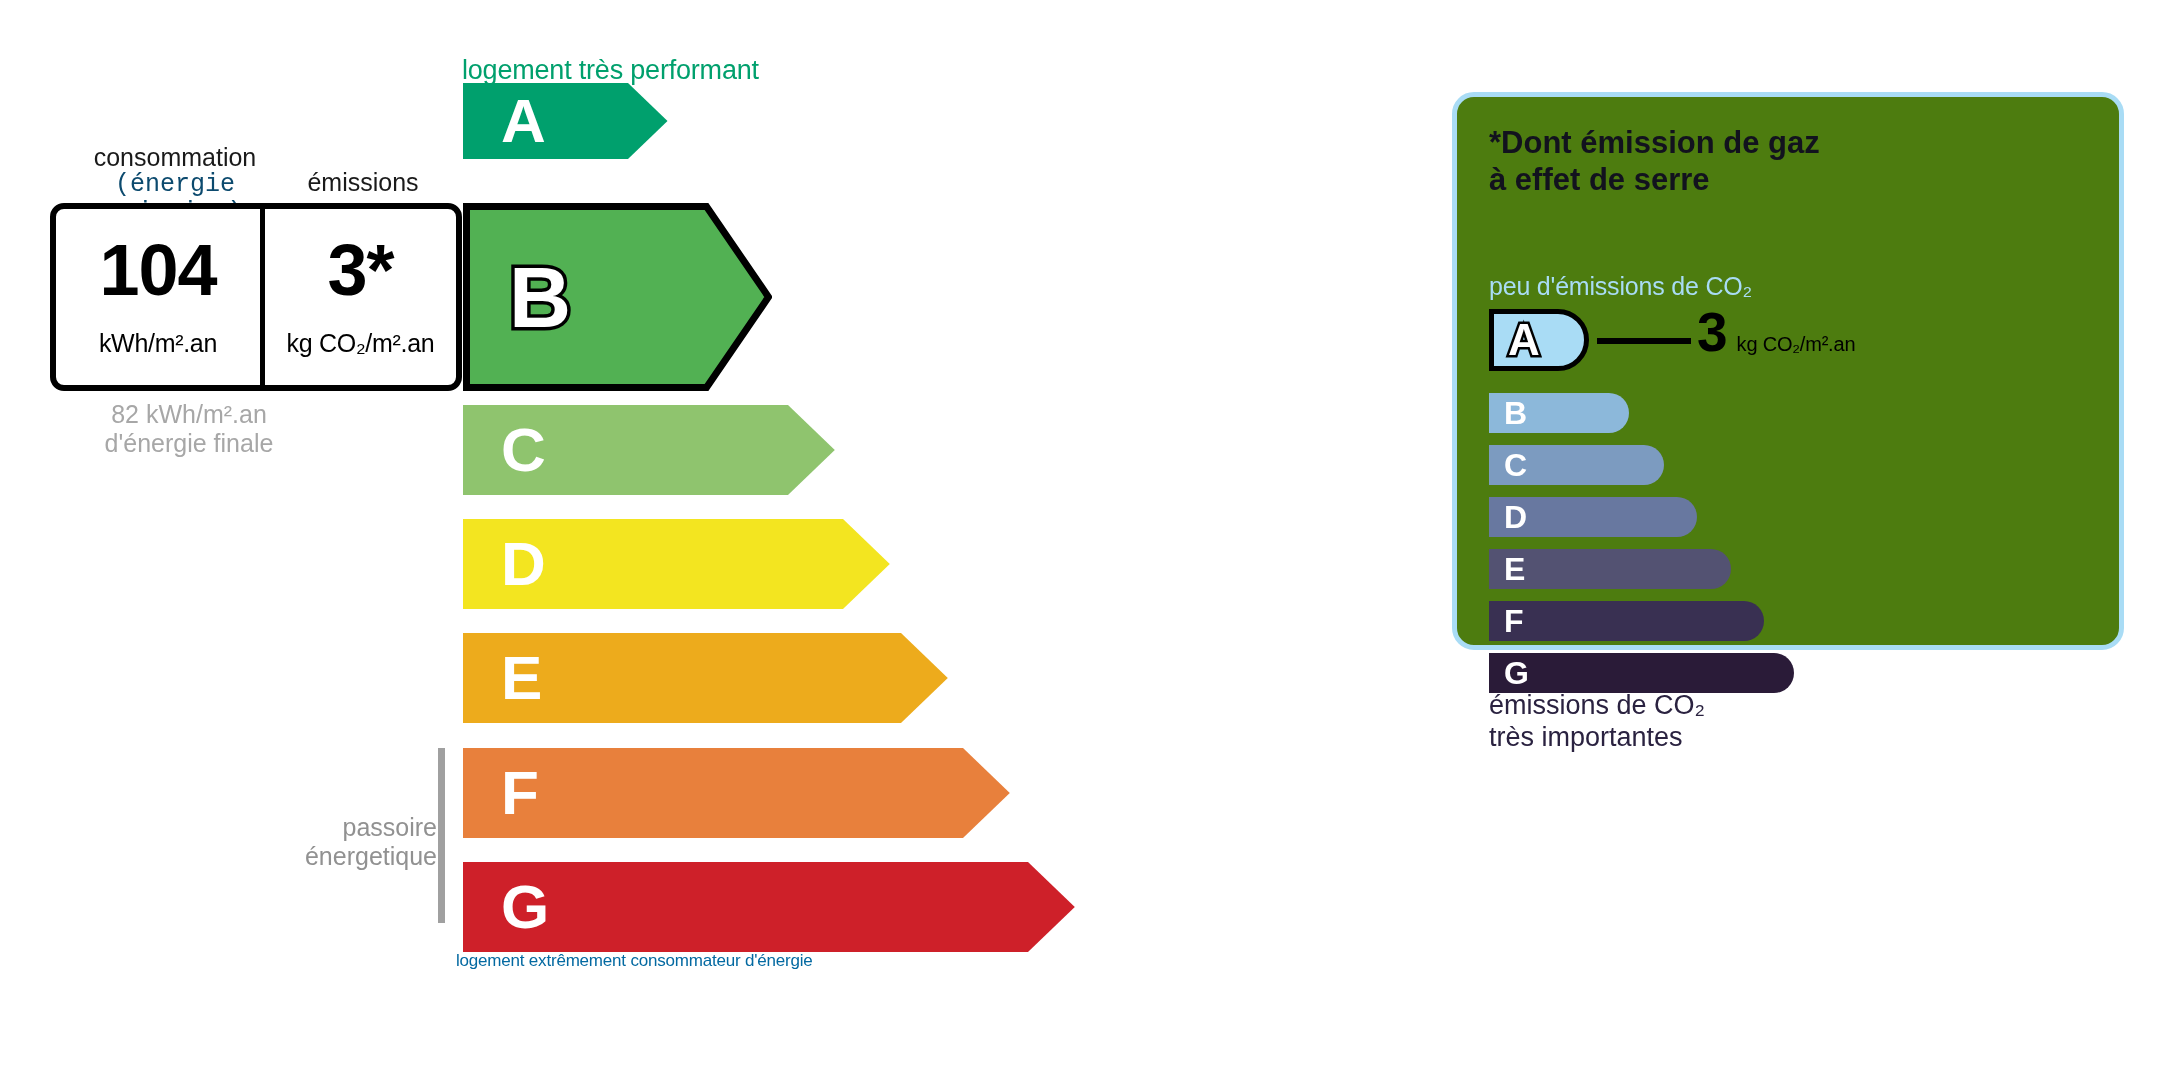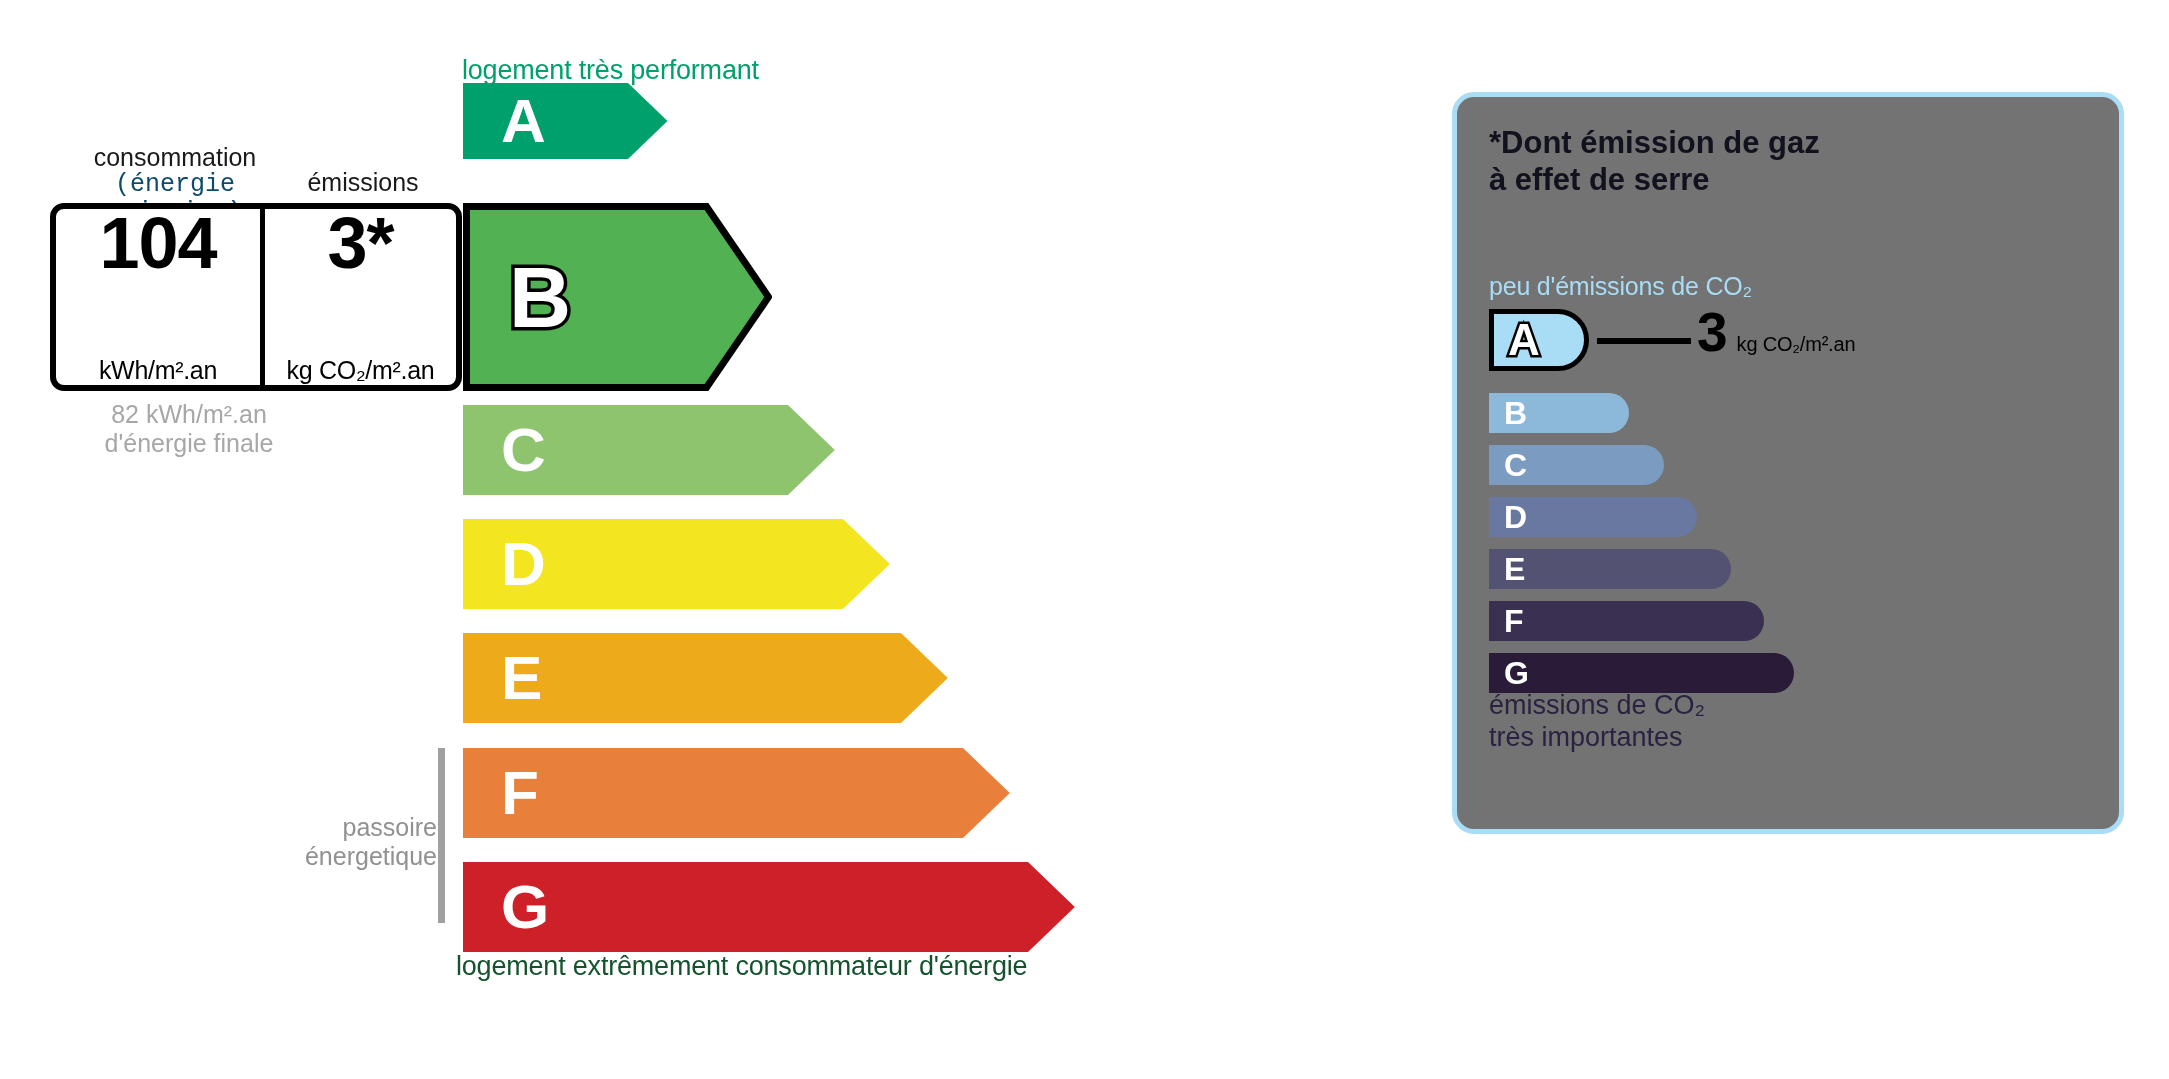--- a/index.html
+++ b/index.html
@@ -15,21 +15,21 @@
   
   #energy-panel { position: absolute; left: 0; top: 0; width: 1400px; height: 903px; }
 
   .top-caption {
     position: absolute; left: 462px; top: 55px;
     font-size: 27px; color: #00A06D; letter-spacing: -0.2px;
     white-space: nowrap;
   }
   .bottom-caption {
     position: absolute; left: 456px; top: 951px;
-    font-size: 27px; color: #14532d; letter-spacing: -0.2px;
+    font-size: 17px; color: #0369a1; letter-spacing: -0.2px;
     white-space: nowrap;
   }
 
   
   .hdr-conso {
     position: absolute; left: 60px; top: 143px;
     width: 230px; text-align: center;
     font-size: 25px; color: #1a1a1a; line-height: 1.12;
   }
   .hdr-conso .sub { color: #0c4a6e; display: block; font-family: Liberation Mono, monospace; }
@@ -42,21 +42,21 @@
   
   #value-box {
     position: absolute; left: 50px; top: 203px;
     width: 412px; height: 188px;
     border: 6px solid #000; border-radius: 14px;
     background: #fff; z-index: 6;
     display: flex;
   }
   .vb-cell {
     flex: 1; display: flex; flex-direction: column;
-    align-items: center; justify-content: space-between;
+    align-items: center; justify-content: center;
     position: relative;
   }
   .vb-cell.left { flex: 0 0 204px; }
   .vb-cell.right { flex: 1; border-left: 5px solid #000; }
   .vb-num { font-size: 72px; font-weight: 700; line-height: 0.95; letter-spacing: -1px; color:#000; }
   .vb-unit { font-size: 25px; color: #000; margin-top: 24px; letter-spacing: -0.3px; }
 
   .final-energy {
     position: absolute; left: 64px; top: 400px;
     width: 250px; text-align: center;
@@ -93,23 +93,23 @@
   #arrow-b .glyph {
     font-size: 86px; margin-left: 46px;
     color: #fff;
     -webkit-text-stroke: 7px #000;
     paint-order: stroke fill;
   }
 
   
   #co2-panel {
     position: absolute; left: 1452px; top: 92px;
-    width: 672px; height: 742px;
+    width: 672px; height: 558px;
     border: 5px solid #A9DCF5; border-radius: 22px;
-    background: #737373;
+    background: #4d7c0f;
   }
   #co2-title {
     position: absolute; left: 32px; top: 28px;
     font-size: 31px; font-weight: 700; color: #12121e; line-height: 1.18;
   }
   #co2-top-caption {
     position: absolute; left: 32px; top: 175px;
     font-size: 25px; color: #A9DCF5; letter-spacing: -0.2px;
   }
   #co2-bottom-caption {

